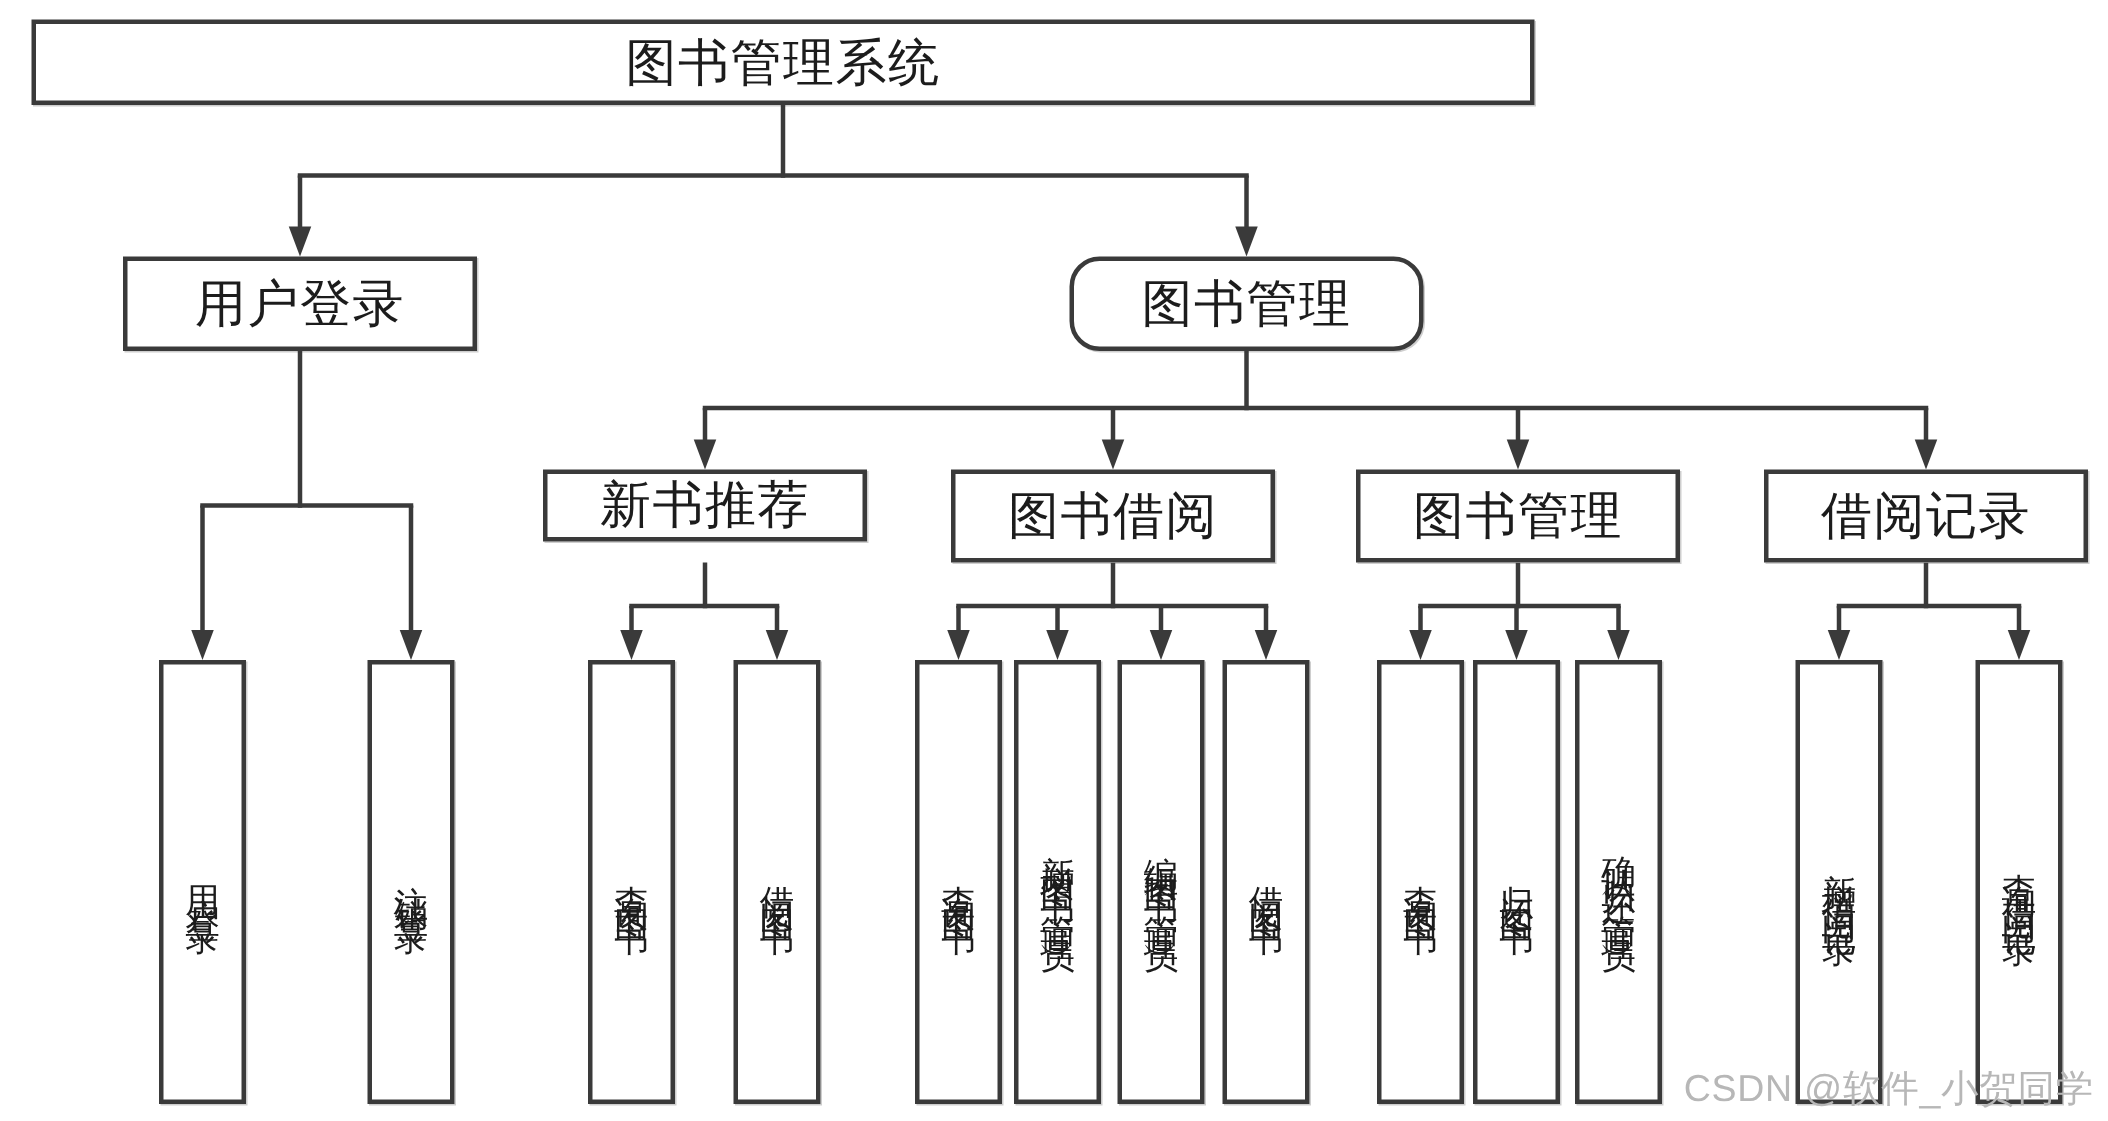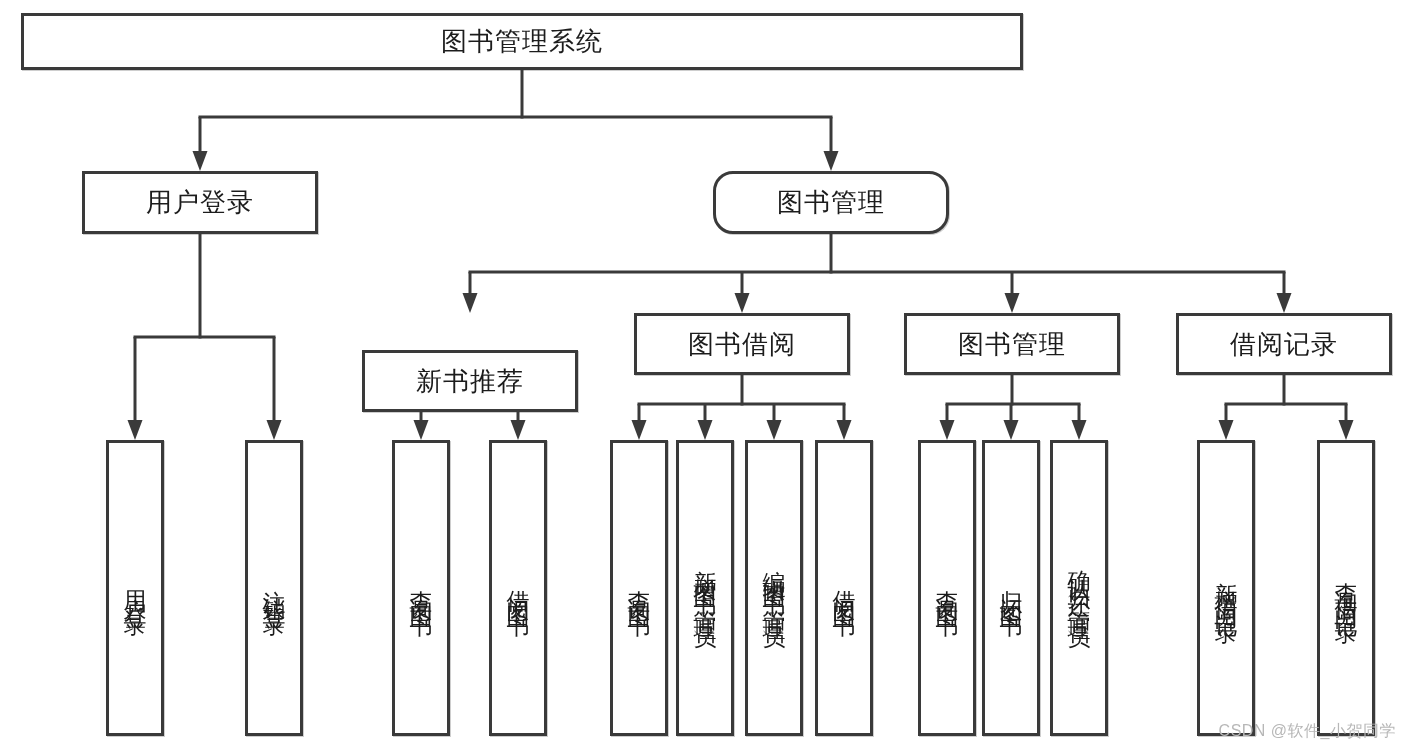--- a/index.html
+++ b/index.html
@@ -30,36 +30,36 @@
     background: #ffffff;
     border: 3px solid #3a3a3a;
     color: #1c1c1c;
     display: flex;
     align-items: center;
     justify-content: center;
     text-align: center;
     box-shadow: 1px 1px 0 rgba(60,60,60,0.25);
   }
   .node-h {
-    font-size: 26px;
+    font-size: 34px;
     letter-spacing: 1px;
     white-space: nowrap;
   }
   .node-v {
     writing-mode: vertical-rl;
     text-orientation: mixed;
     font-size: 23px;
     letter-spacing: 8px;
     line-height: 1;
   }
   .watermark {
     position: absolute;
     right: 9px;
     bottom: 5px;
-    font-size: 16px;
+    font-size: 25px;
     color: #b7b7b7;
     letter-spacing: 0.5px;
     white-space: nowrap;
     z-index: 5;
   }
 </style>
 </head>
 <body>
 
 <div class="canvas">
@@ -138,21 +138,21 @@
       <line x1="1346" y1="404" x2="1346" y2="435"></line>
       <path class="arrow" d="M1338.5 420 L1353.5 420 L1346 440 Z"></path>
     </g>
   </svg>
 
   <div class="node node-h" style="left:21px; top:13px; width:1002px; height:57px;">图书管理系统</div>
 
   <div class="node node-h" style="left:82px; top:171px; width:236px; height:63px;">用户登录</div>
   <div class="node node-h" style="left:713px; top:171px; width:236px; height:63px;border-radius:20px;">图书管理</div>
 
-  <div class="node node-h" style="left:362px; top:313px; width:216px; height:62px;margin-top:37px;">新书推荐</div>
+  <div class="node node-h" style="left:362px; top:313px; width:216px; height:48px;">新书推荐</div>
   <div class="node node-h" style="left:634px; top:313px; width:216px; height:62px;text-align:right;">图书借阅</div>
   <div class="node node-h" style="left:904px; top:313px; width:216px; height:62px;">图书管理</div>
   <div class="node node-h" style="left:1176px; top:313px; width:216px; height:62px;">借阅记录</div>
 
   <div class="node node-v" style="left:106px; top:440px; width:58px; height:296px;">用户登录</div>
   <div class="node node-v" style="left:245px; top:440px; width:58px; height:296px;">注销登录</div>
 
   <div class="node node-v" style="left:392px; top:440px; width:58px; height:296px;">查询图书</div>
   <div class="node node-v" style="left:489px; top:440px; width:58px; height:296px;">借阅图书</div>
 

